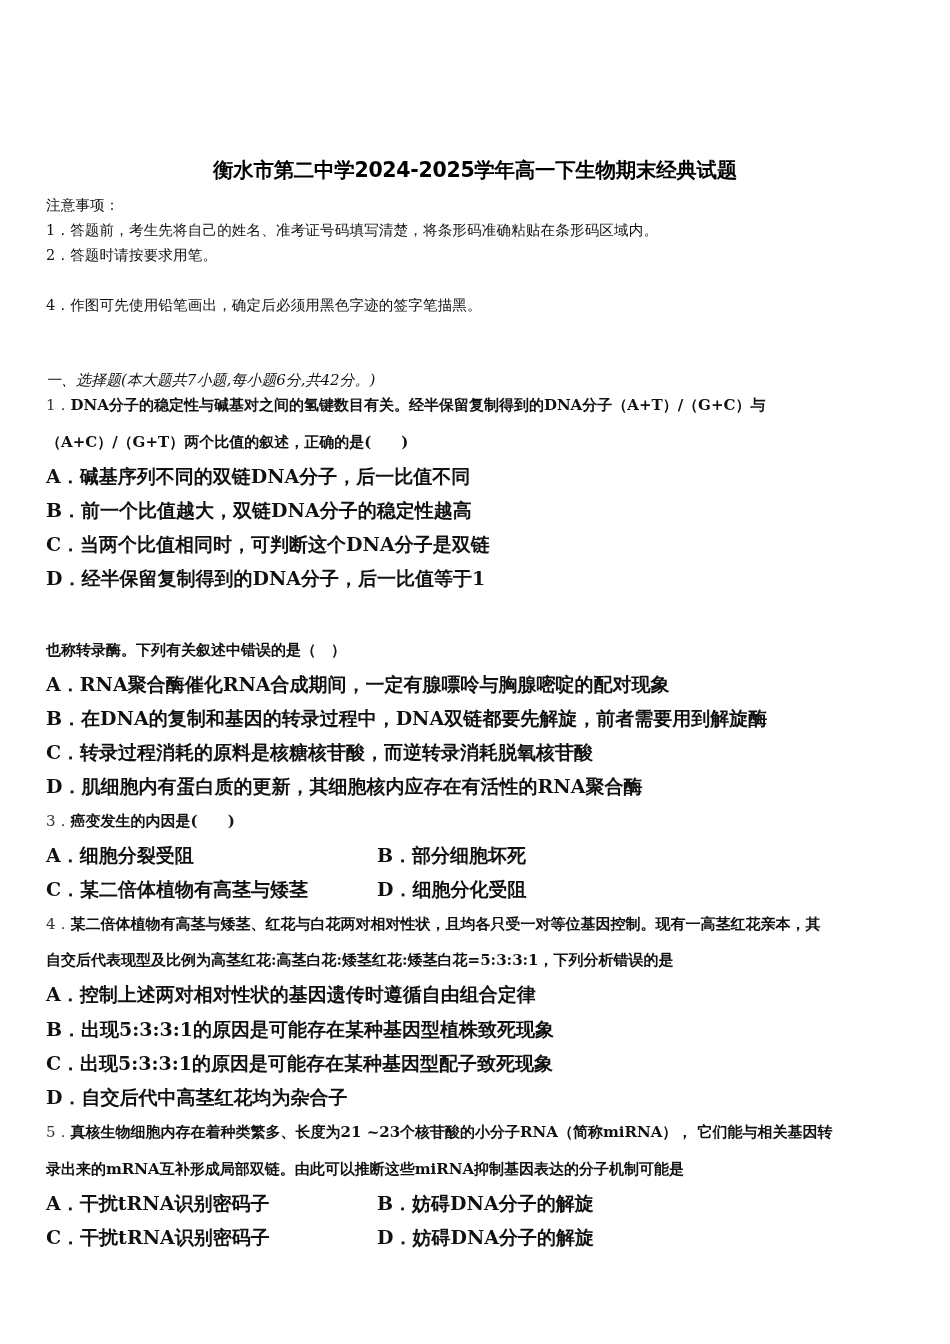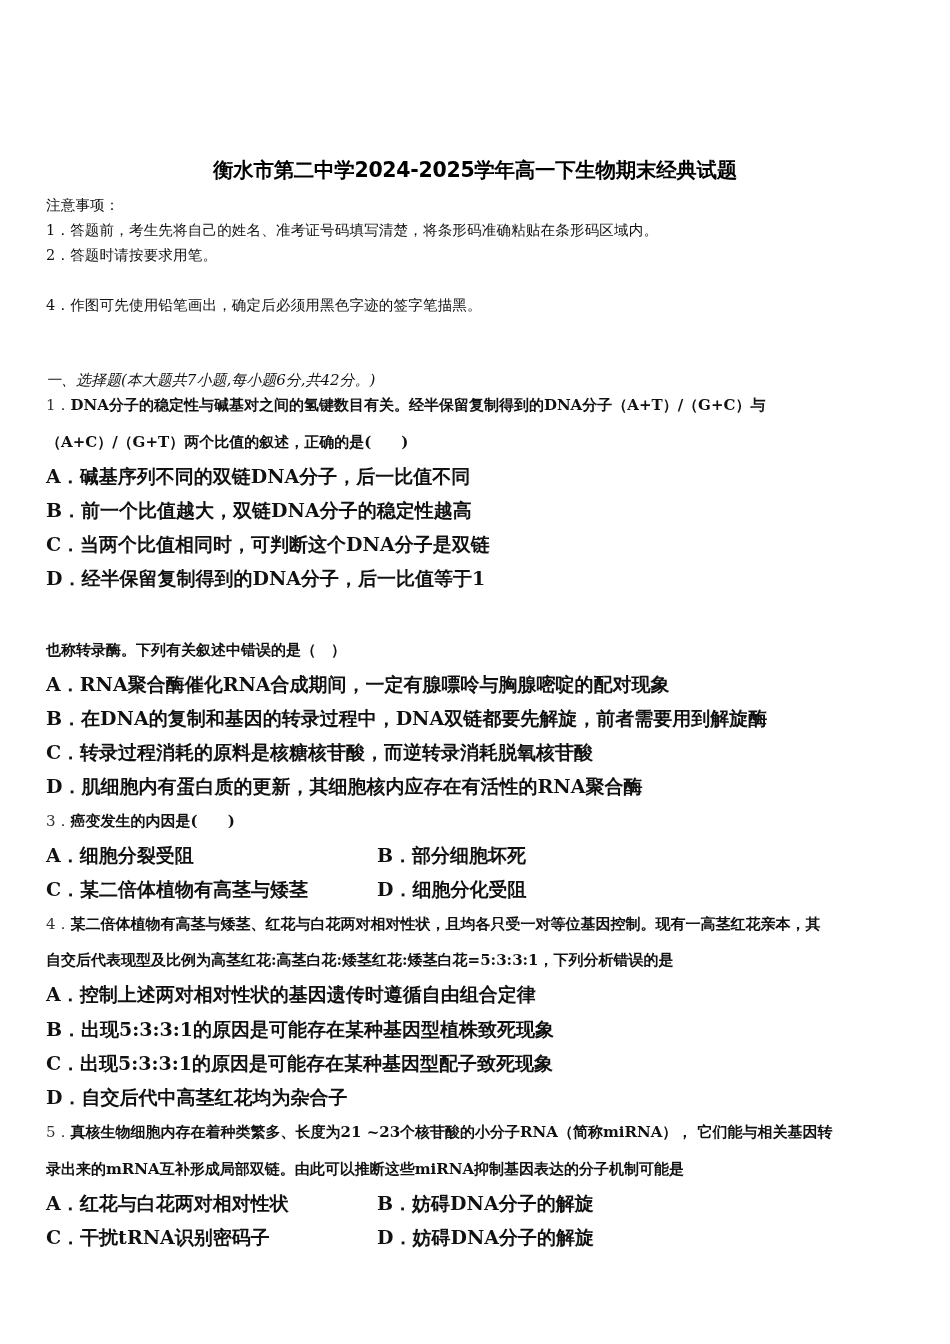--- a/index.html
+++ b/index.html
@@ -59,19 +59,19 @@
   <div class="line q" style="top:906px">自交后代表现型及比例为高茎红花:高茎白花:矮茎红花:矮茎白花=5:3:3:1，下列分析错误的是</div>
   <div class="line opt" style="top:940px">A．控制上述两对相对性状的基因遗传时遵循自由组合定律</div>
   <div class="line opt" style="top:975px">B．出现5:3:3:1的原因是可能存在某种基因型植株致死现象</div>
   <div class="line opt" style="top:1009px">C．出现5:3:3:1的原因是可能存在某种基因型配子致死现象</div>
   <div class="line opt" style="top:1043px">D．自交后代中高茎红花均为杂合子</div>
 
   <div class="line q" style="top:1078px">
     <span class="qnum">5．</span><span>真核生物细胞内存在着种类繁多、长度为21 ~23个核苷酸的小分子RNA（简称miRNA）， 它们能与相关基因转</span>
   </div>
   <div class="line q" style="top:1115px">录出来的mRNA互补形成局部双链。由此可以推断这些miRNA抑制基因表达的分子机制可能是</div>
-  <div class="line opt" style="top:1149px">A．红花与白花两对相对性状</div>
+  <div class="line opt" style="top:1149px">A．干扰tRNA识别密码子</div>
   <div class="line opt" style="top:1149px; left:377px">B．妨碍DNA分子的解旋</div>
   <div class="line opt" style="top:1183px">C．干扰tRNA识别密码子</div>
   <div class="line opt" style="top:1183px; left:377px">D．妨碍DNA分子的解旋</div>
 
 
 </div>
 
 </body></html>

